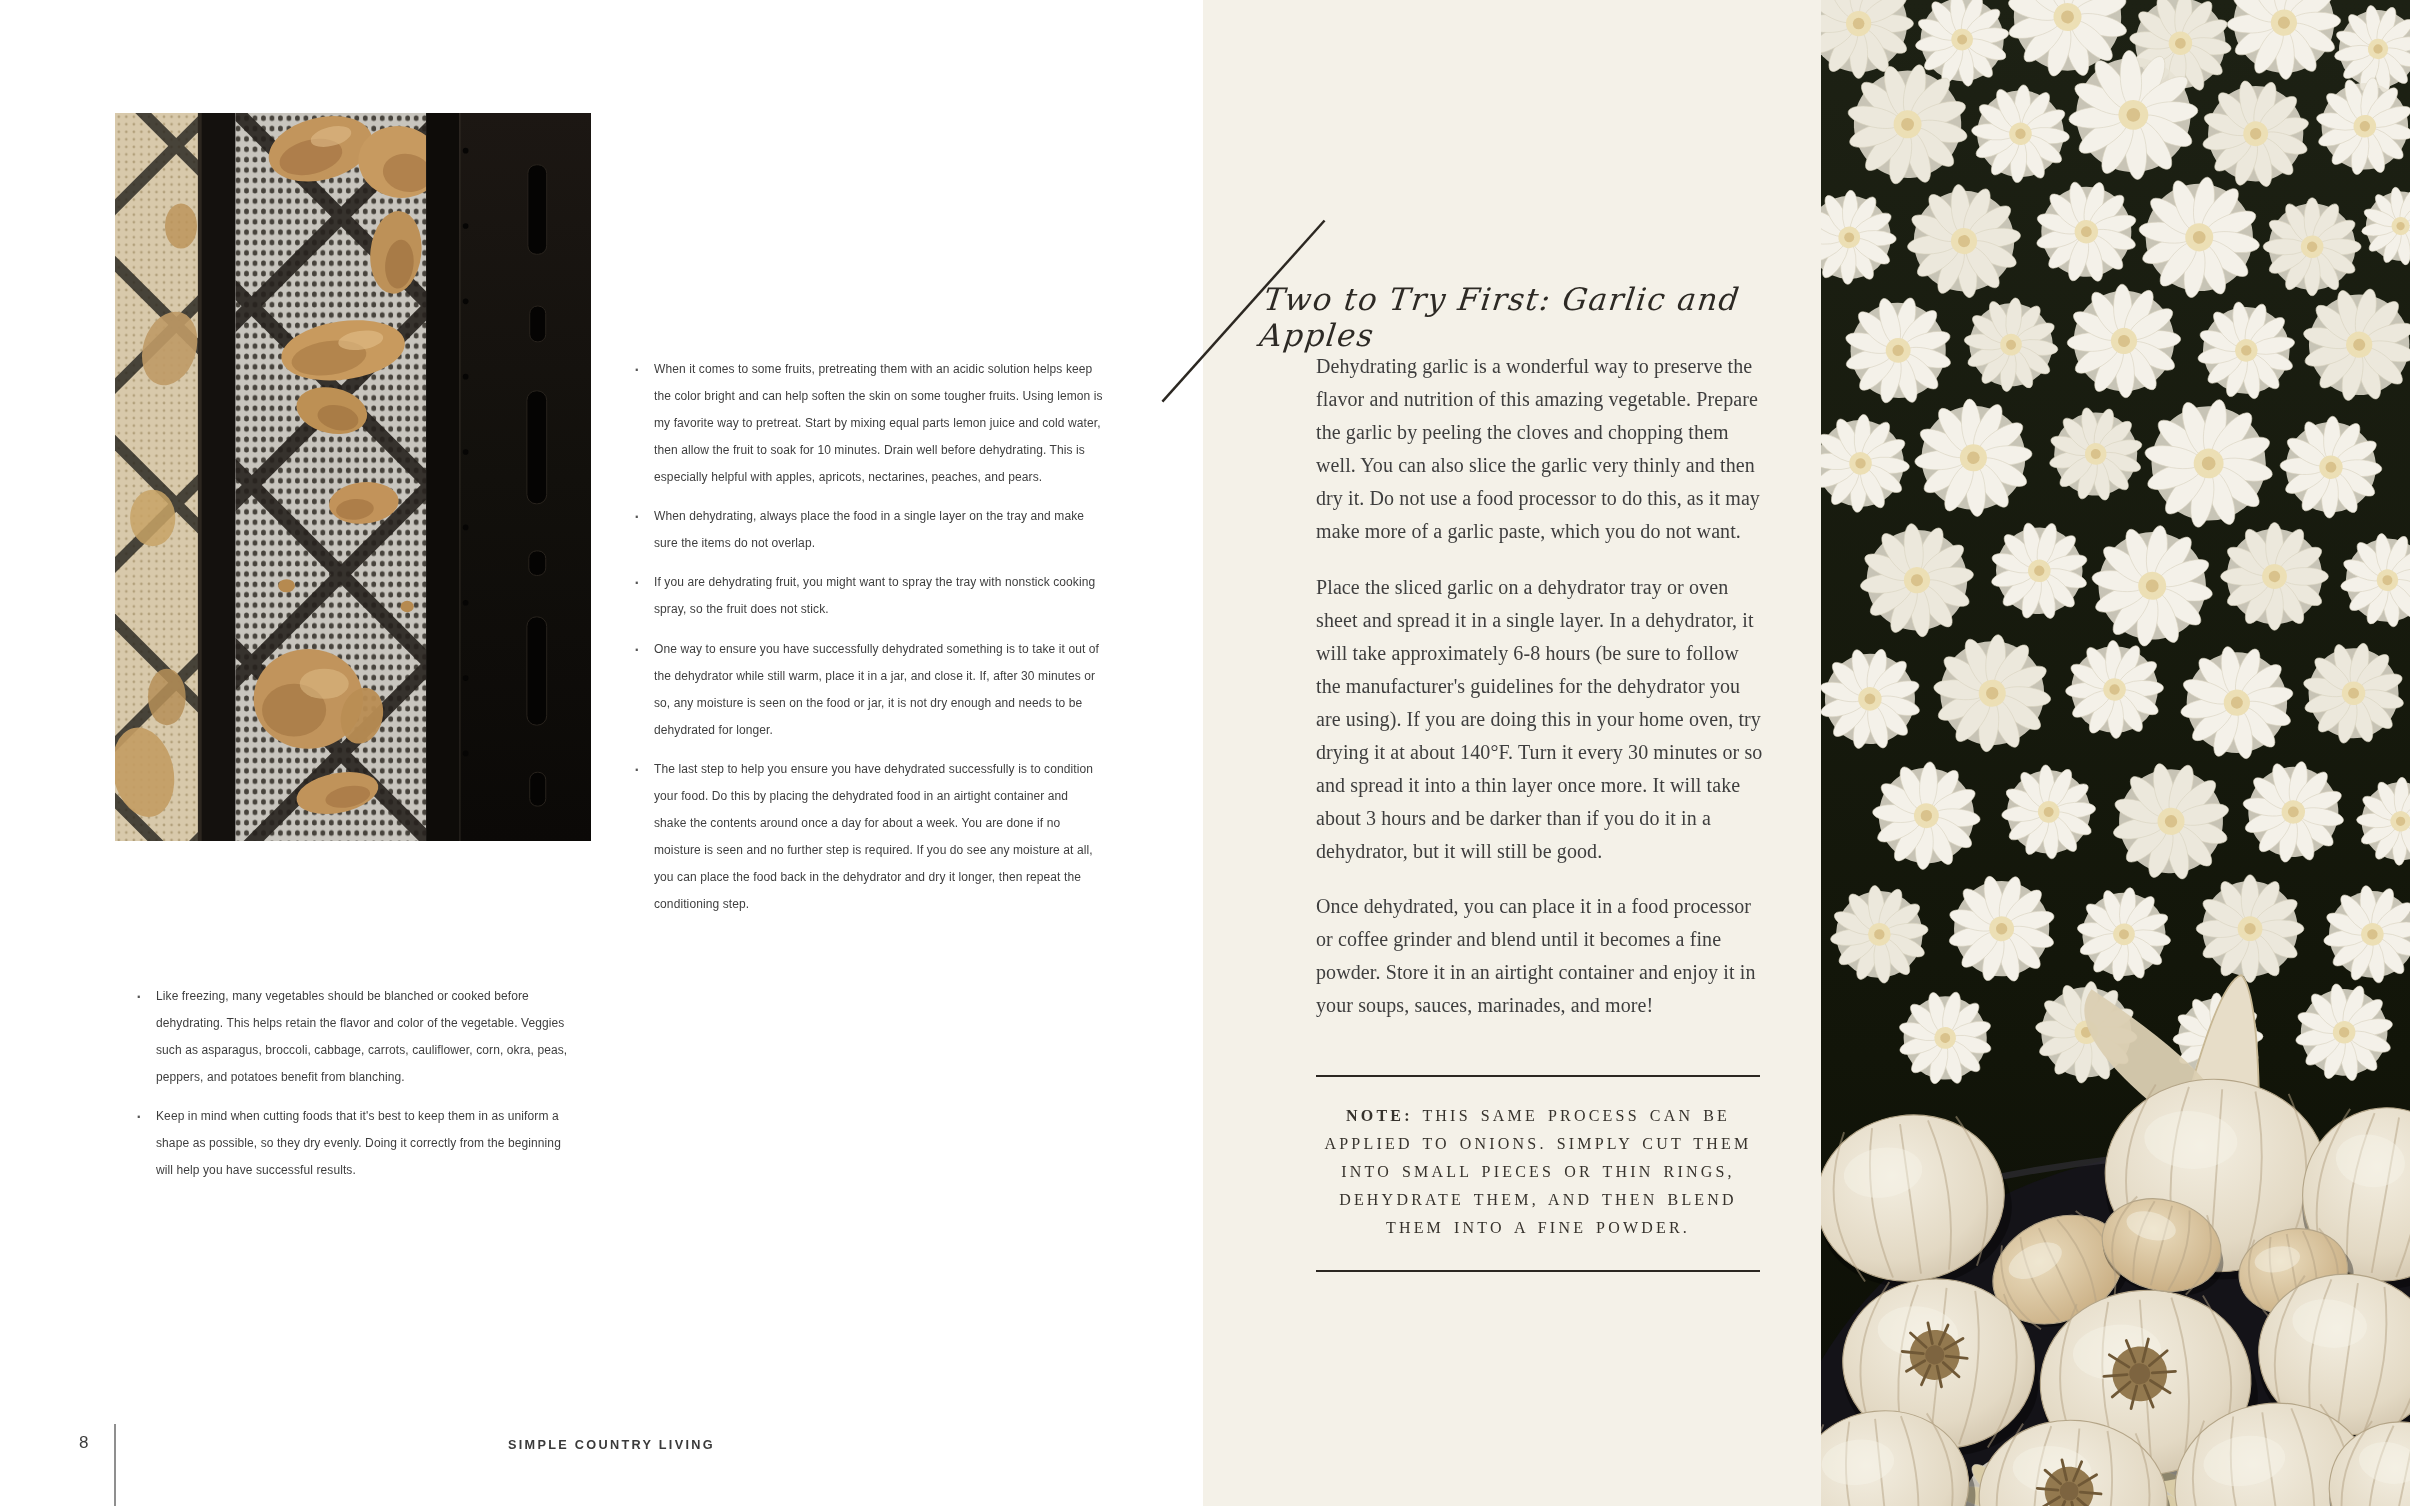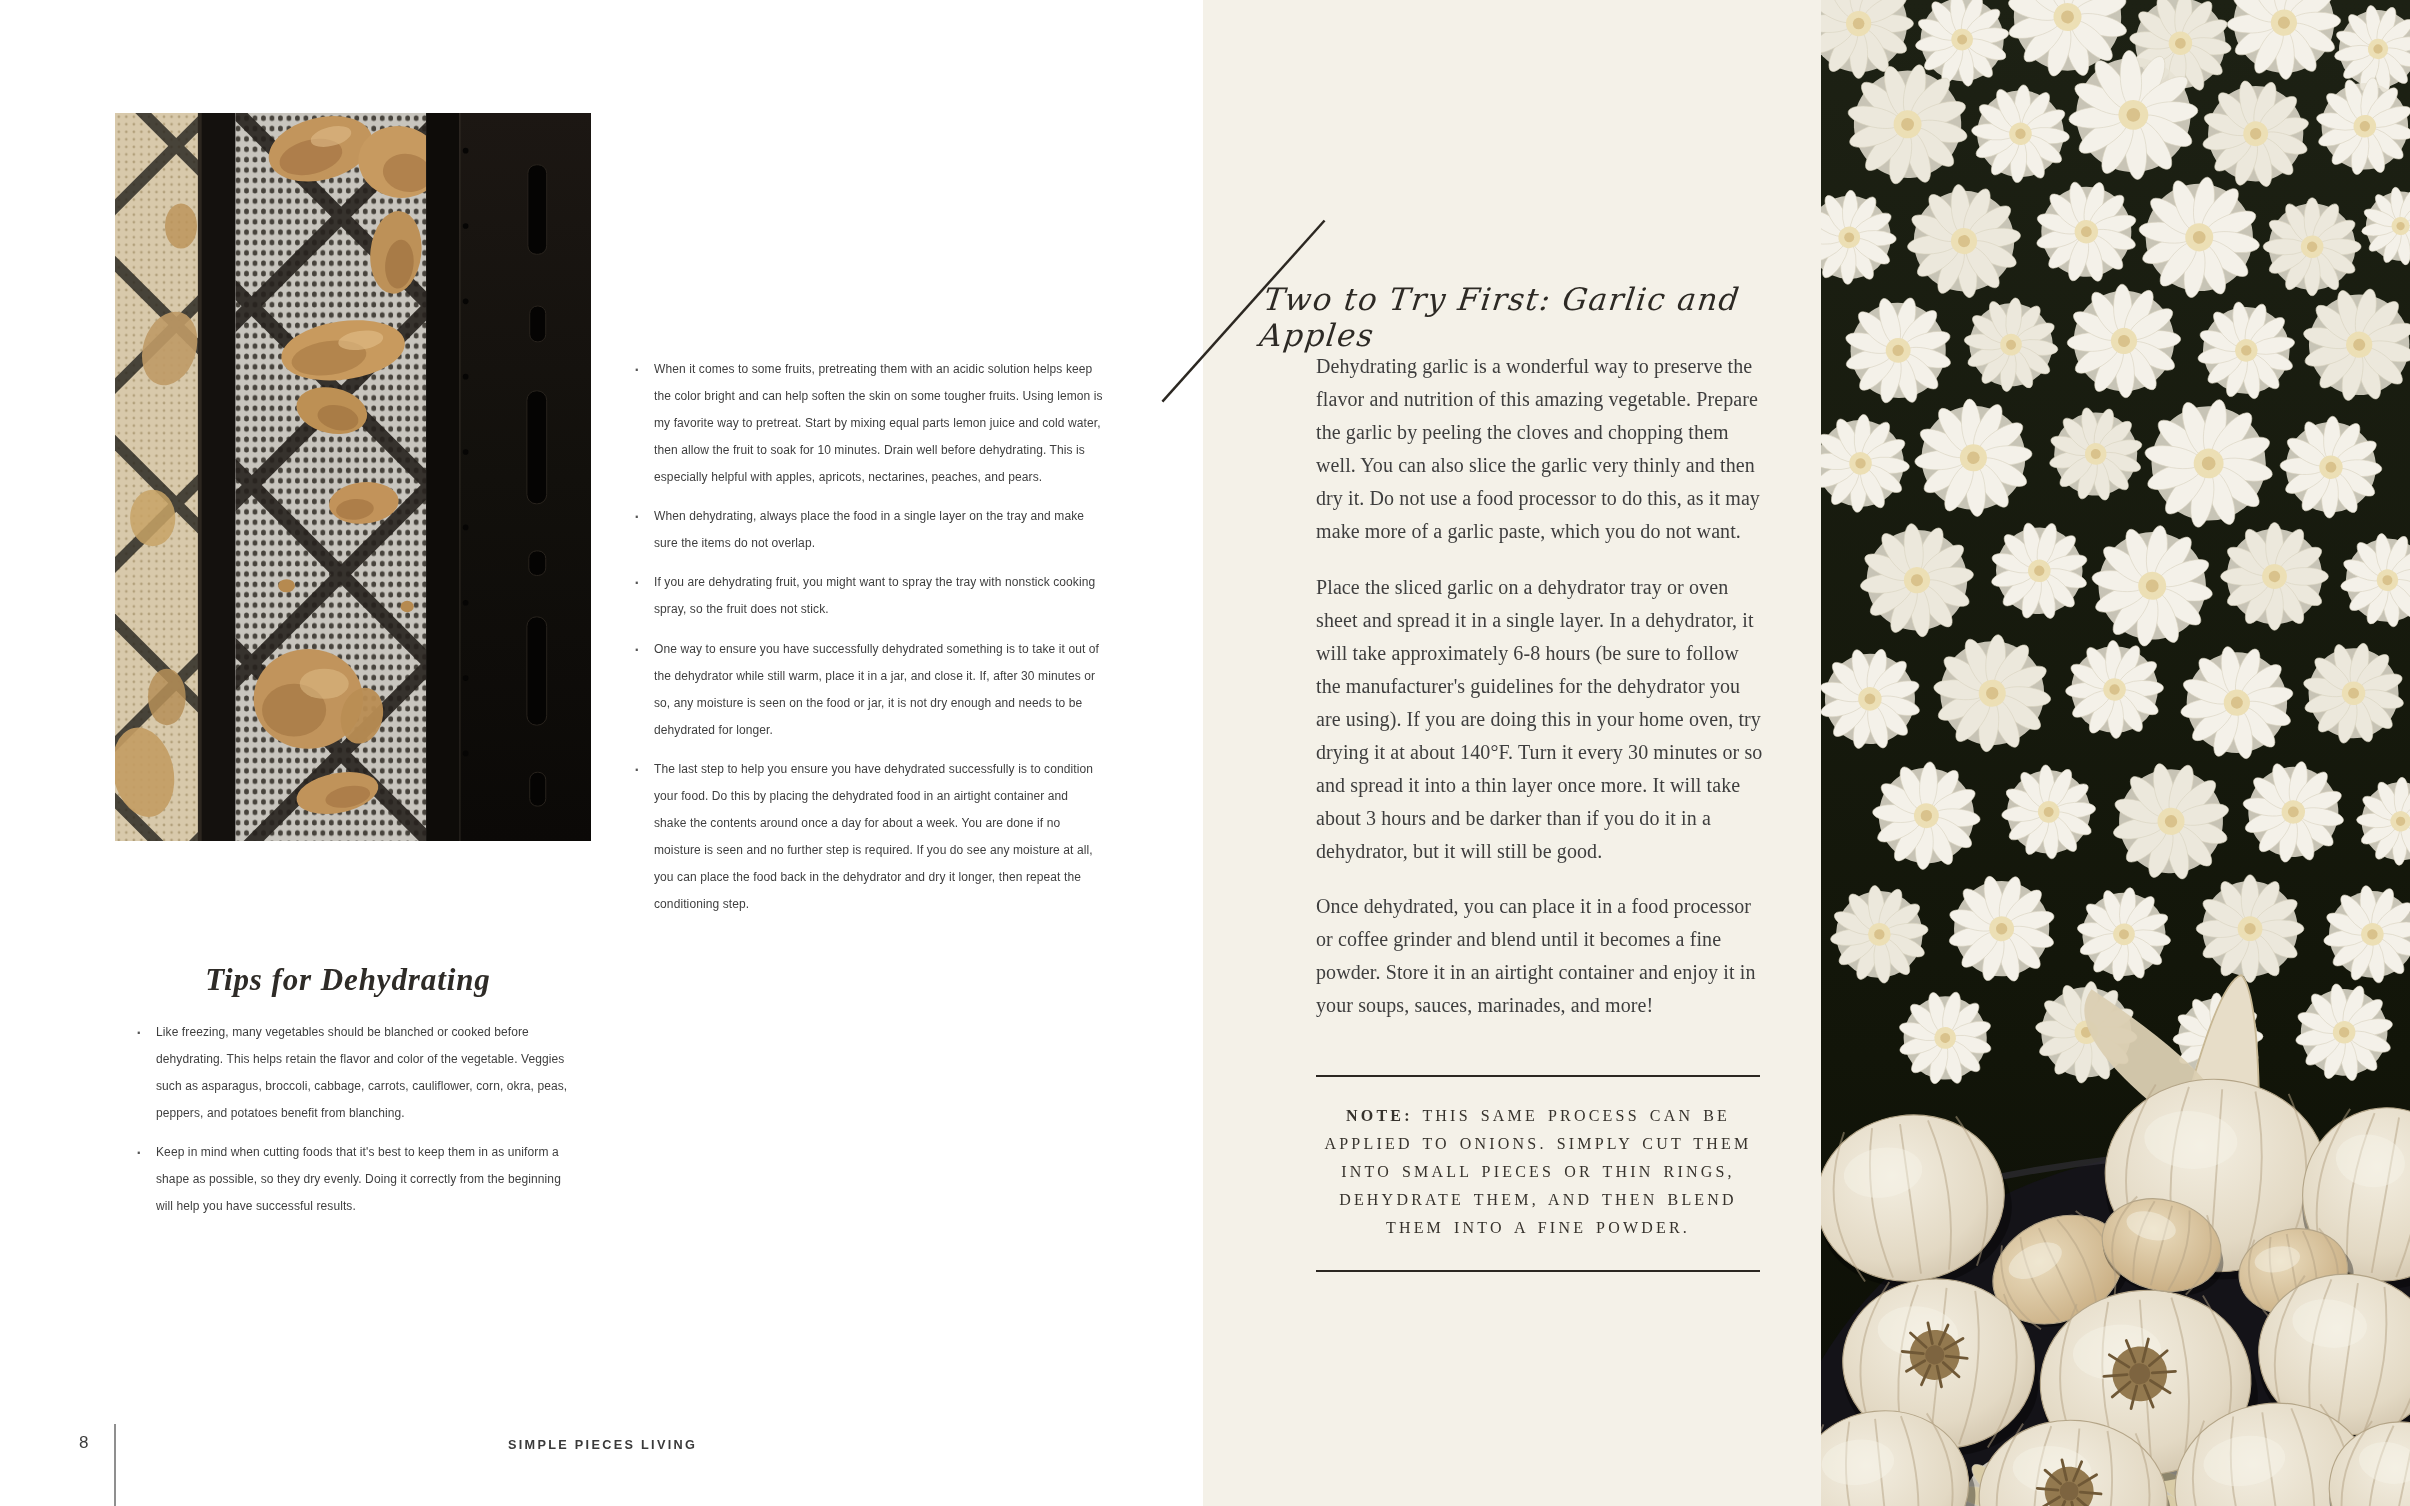--- a/index.html
+++ b/index.html
@@ -197,21 +197,20 @@
           <circle cx="372" cy="360" r="3"></circle>
           <circle cx="372" cy="440" r="3"></circle>
         <circle cx="372" cy="520" r="3"></circle>
           <circle cx="372" cy="600" r="3"></circle>
           <circle cx="372" cy="680" r="3"></circle>
       </g>
     </svg>
   </div>
 
   <div class="abs tips-section">
-    <h3 class="tips-heading">Tips for Dehydrating</h3>
     <ul class="bullets">
       <li>Like freezing, many vegetables should be blanched or cooked before dehydrating. This helps retain the flavor and color of the vegetable. Veggies such as asparagus, broccoli, cabbage, carrots, cauliflower, corn, okra, peas, peppers, and potatoes benefit from blanching.</li>
       <li>Keep in mind when cutting foods that it's best to keep them in as uniform a shape as possible, so they dry evenly. Doing it correctly from the beginning will help you have successful results.</li>
     </ul>
   </div>
 
   <div class="abs middle-column">
     <ul class="bullets">
       <li>When it comes to some fruits, pretreating them with an acidic solution helps keep the color bright and can help soften the skin on some tougher fruits. Using lemon is my favorite way to pretreat. Start by mixing equal parts lemon juice and cold water, then allow the fruit to soak for 10 minutes. Drain well before dehydrating. This is especially helpful with apples, apricots, nectarines, peaches, and pears.</li>
       <li>When dehydrating, always place the food in a single layer on the tray and make sure the items do not overlap.</li>
@@ -1391,14 +1390,14 @@
           <path d="M 23.4 -64.8 Q 39.779999999999994 0 23.4 66.24000000000001" fill="none" stroke="#b4a184" stroke-width="2" opacity="0.5"></path>
           <path d="M 46.8 -64.8 Q 79.55999999999999 0 46.8 66.24000000000001" fill="none" stroke="#b4a184" stroke-width="2" opacity="0.5"></path>
           <ellipse cx="-19.5" cy="-25.2" rx="32.76" ry="21.599999999999998" fill="#f7f3e8" opacity="0.45"></ellipse>
         </g>
       </g>
   </svg>
 </div>
 
 <div class="abs footer-page-number">8</div>
 <div class="abs footer-divider"></div>
-<div class="abs footer-running-title">SIMPLE PIECES LIVING</div>
+<div class="abs footer-running-title">SIMPLE COUNTRY LIVING</div>
 
 
 </body></html>

